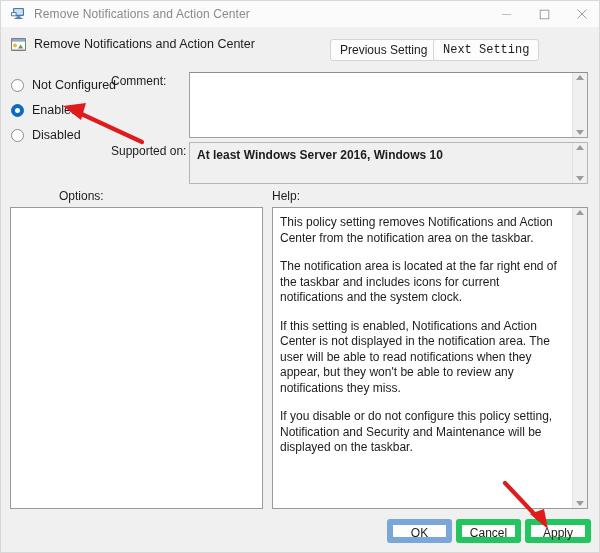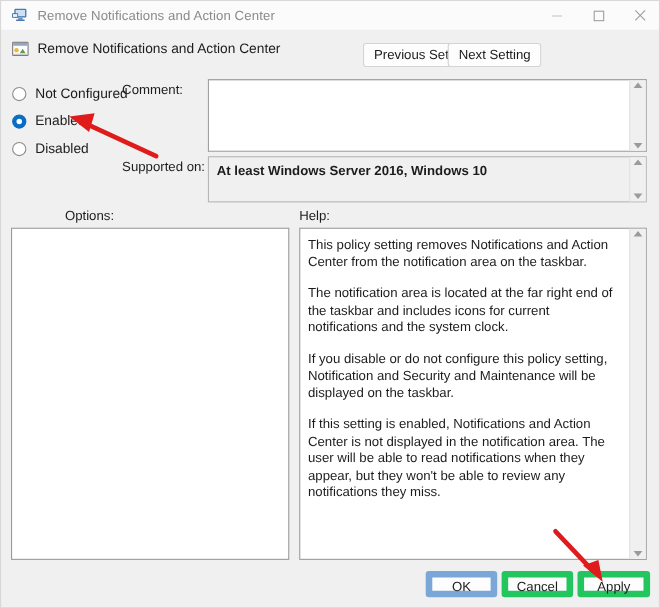--- a/index.html
+++ b/index.html
@@ -78,21 +78,21 @@
     background: #fdfdfd;
     border: 1px solid #d4d4d4;
     border-radius: 3px;
     font-family: "Liberation Sans", sans-serif;
     font-size: 12px;
     color: #1c1c1c;
     padding: 0 9px;
     white-space: nowrap;
   }
   #btn-prev { left: 329px; }
-  #btn-next { left: 406px; }
+  #btn-next { left: 432px; font-family: Liberation Mono, monospace; }
 
   
   .radio-row {
     position: absolute;
     left: 10px;
     display: flex;
     align-items: center;
     height: 16px;
   }
   #radio-notconfigured { top: 76px; }
@@ -330,22 +330,22 @@
   <div class="field-label" id="label-options">Options:</div>
   <div id="panel-options">
     <div></div>
   </div>
 
   <div class="field-label" id="label-help">Help:</div>
   <div id="panel-help">
     <div id="help-text">
       <p>This policy setting removes Notifications and Action Center from the notification area on the taskbar.</p>
       <p>The notification area is located at the far right end of the taskbar and includes icons for current notifications and the system clock.</p>
+      <p>If this setting is enabled, Notifications and Action Center is not displayed in the notification area. The user will be able to read notifications when they appear, but they won't be able to review any notifications they miss.</p>
       <p>If you disable or do not configure this policy setting, Notification and Security and Maintenance will be displayed on the taskbar.</p>
-      <p>If this setting is enabled, Notifications and Action Center is not displayed in the notification area. The user will be able to read notifications when they appear, but they won't be able to review any notifications they miss.</p>
     </div>
     <div class="vscroll">
       <span class="sb-arrow sb-up"></span>
       <span class="sb-arrow sb-down"></span>
     </div>
   </div>
 
   <button class="footbtn" id="btn-ok">OK</button>
   <button class="footbtn" id="btn-cancel">Cancel</button>
   <button class="footbtn" id="btn-apply">Apply</button>

